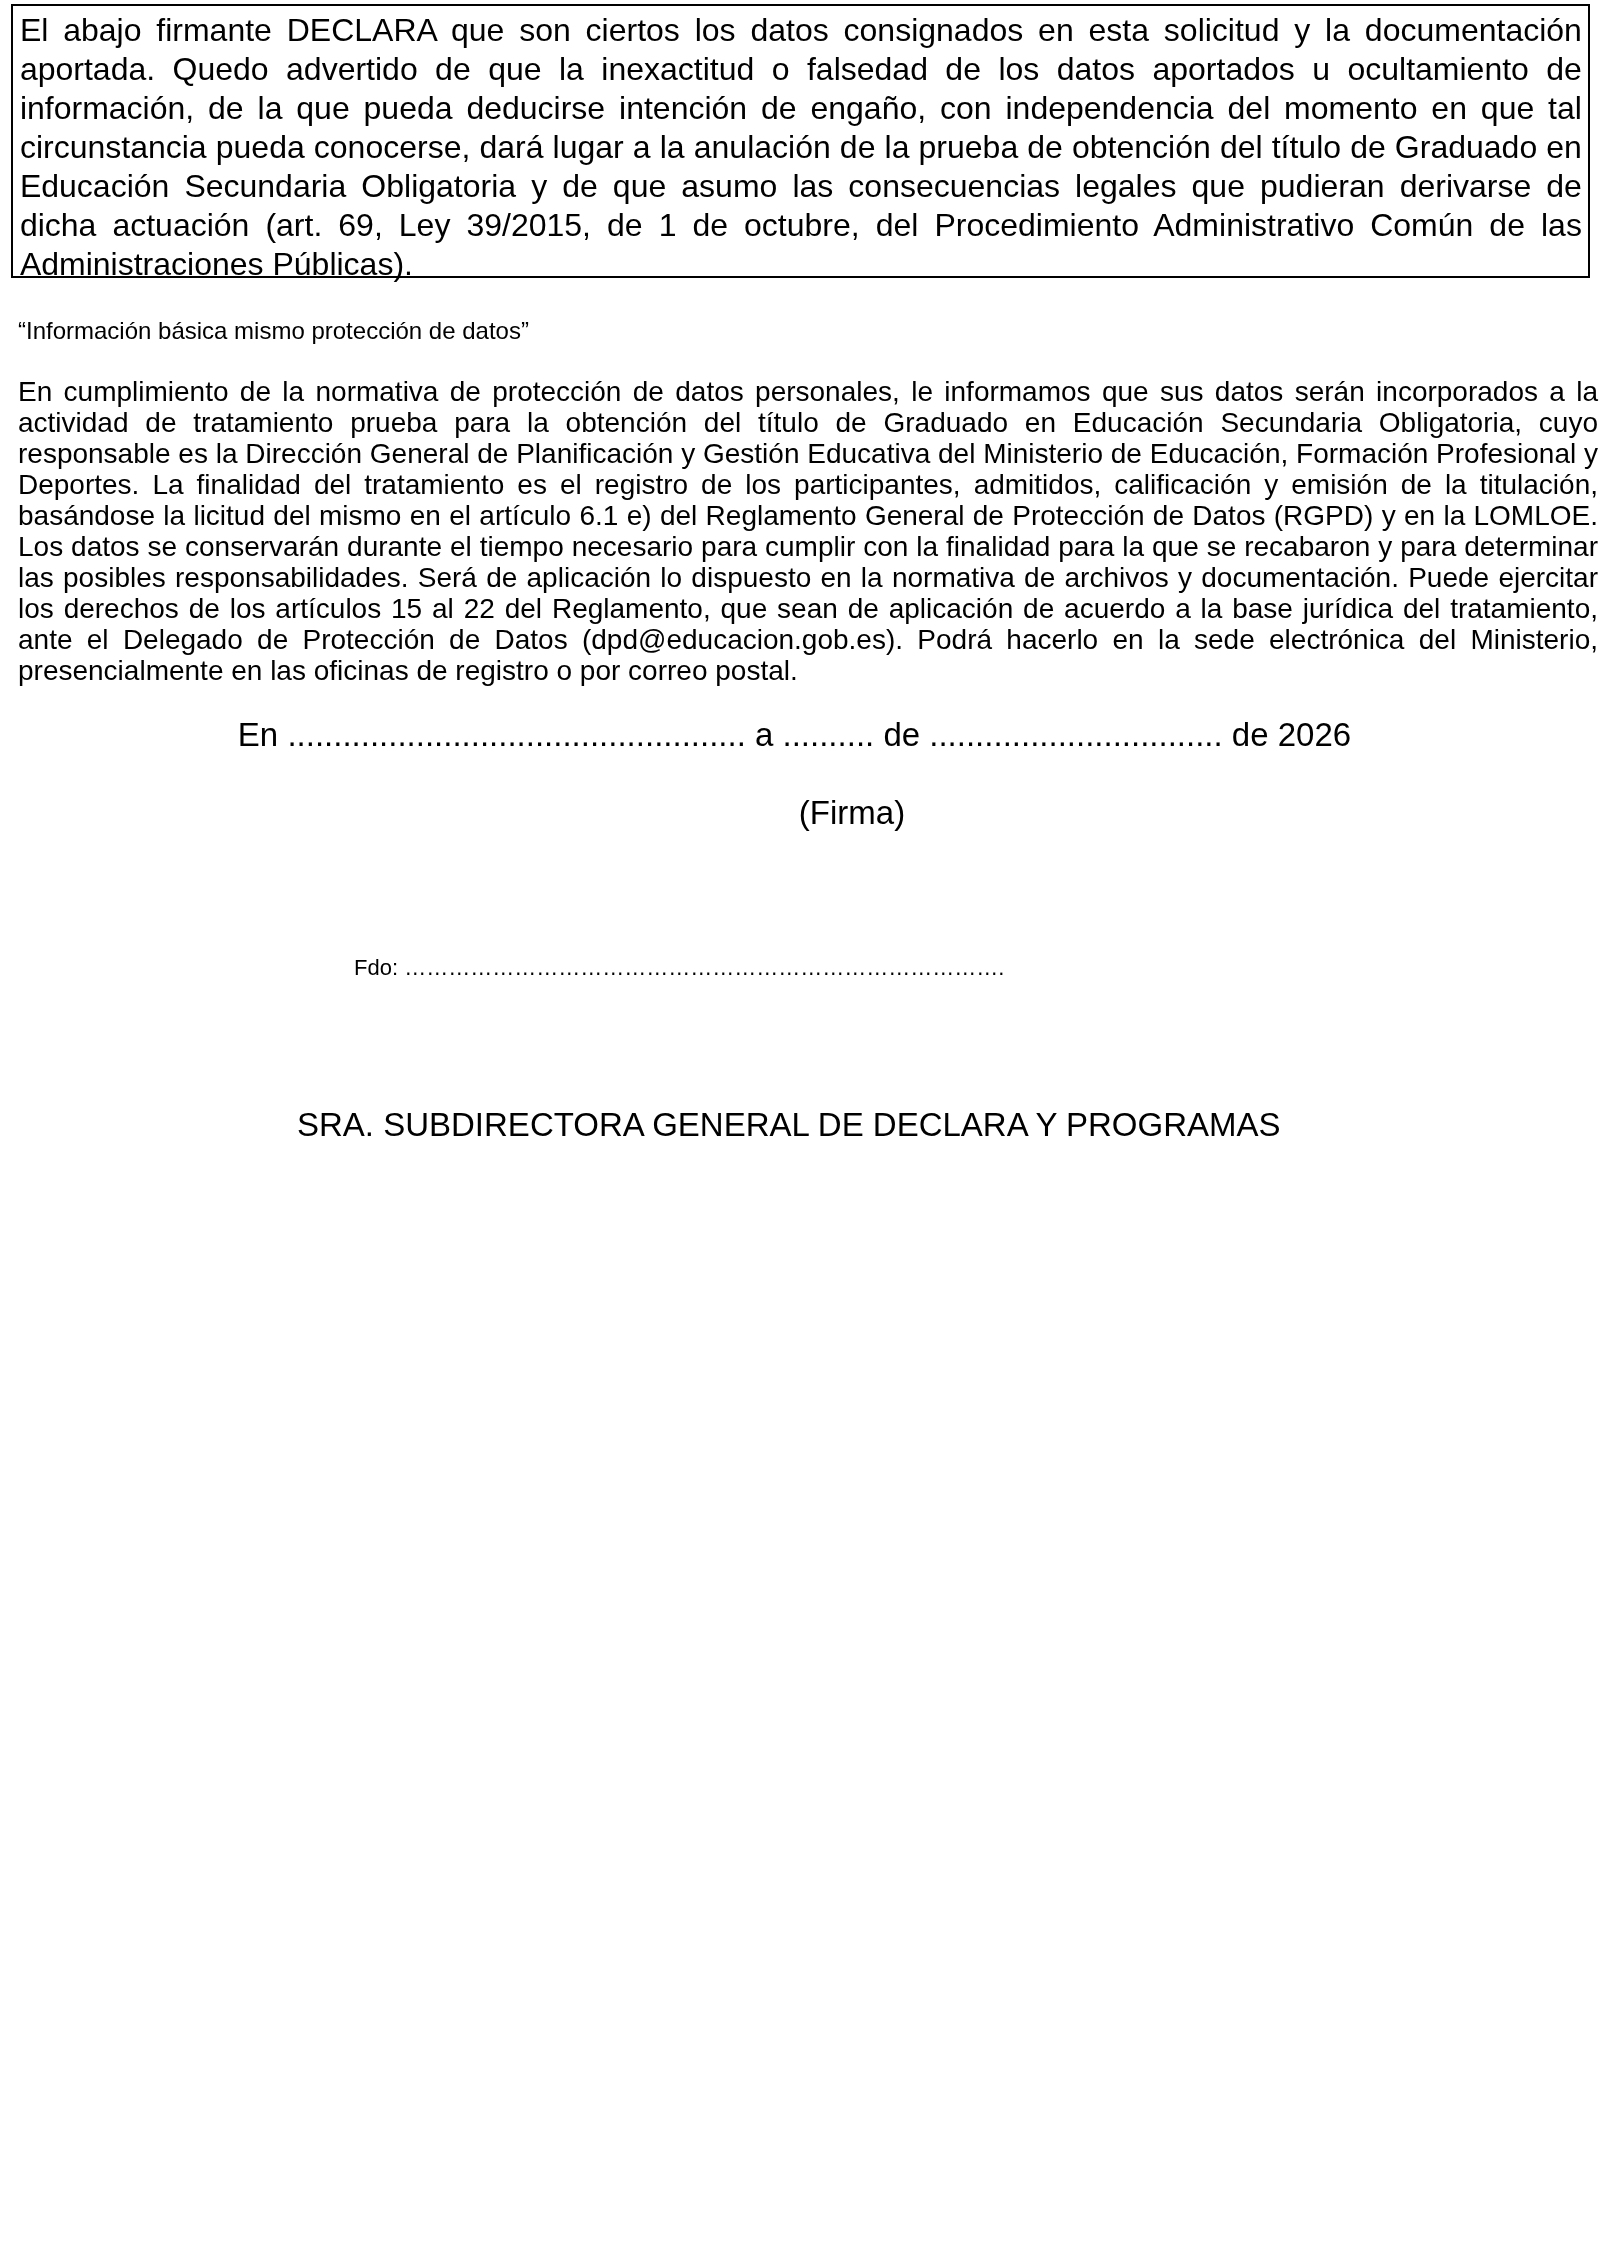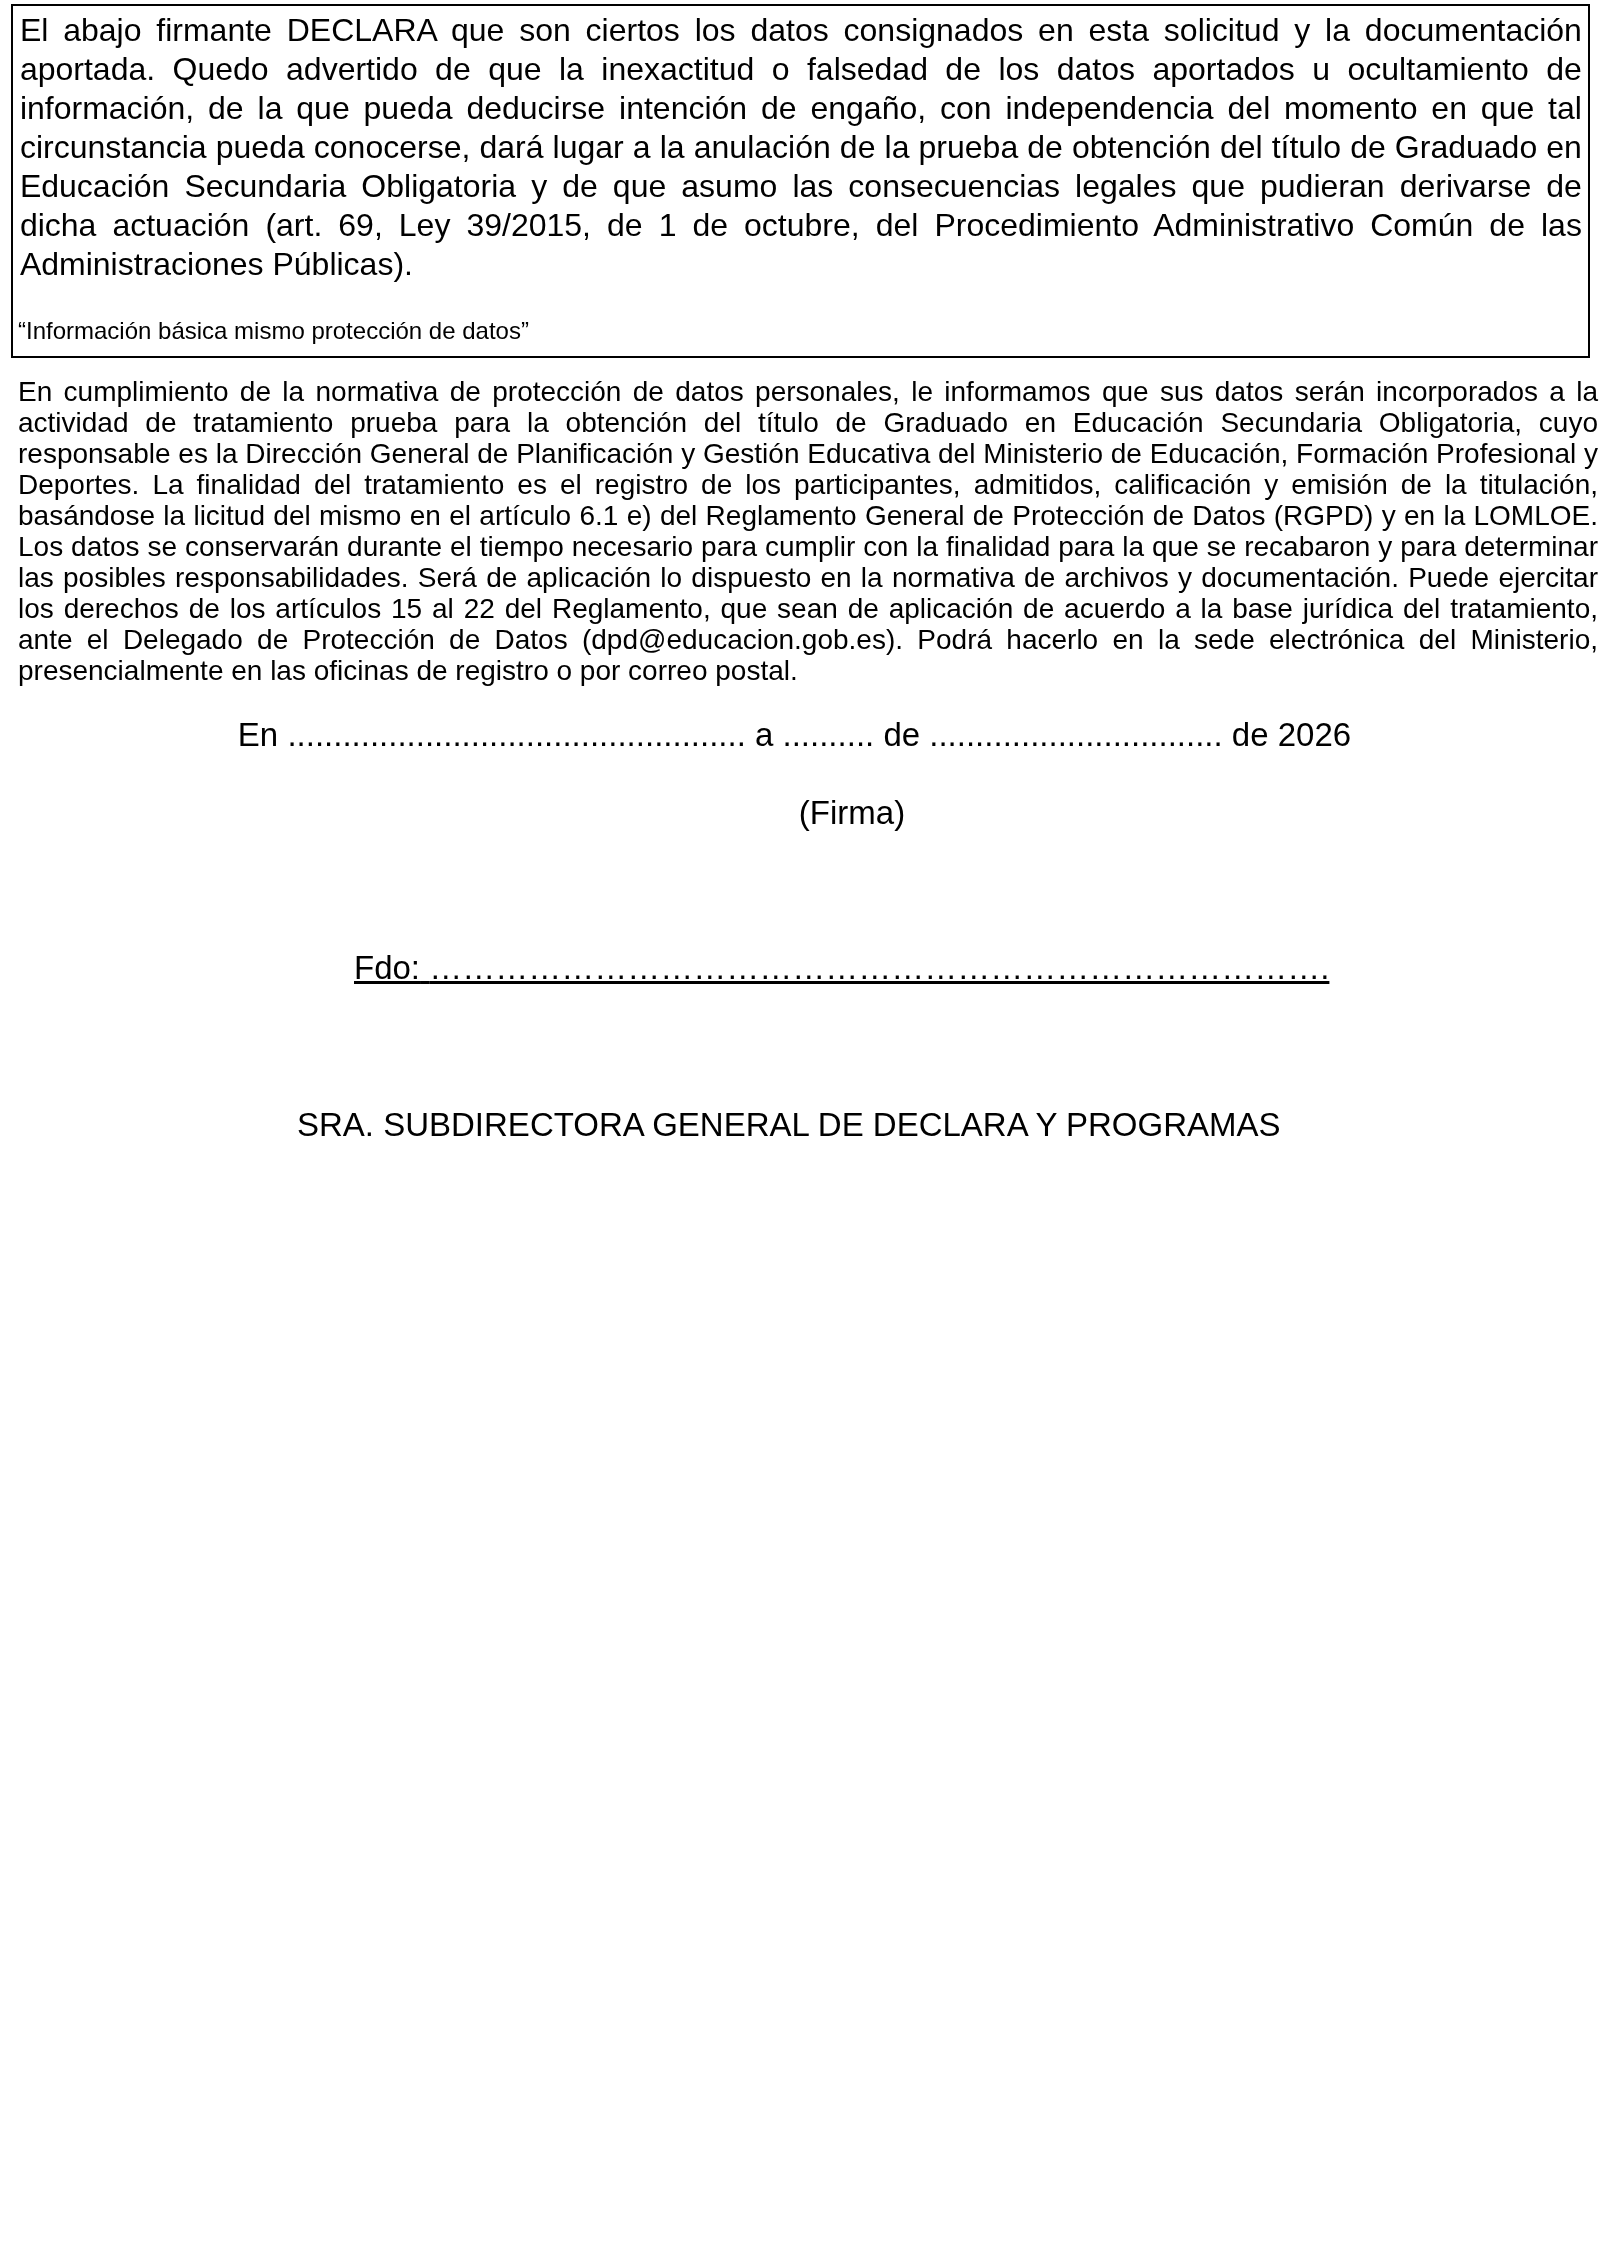--- a/index.html
+++ b/index.html
@@ -13,21 +13,21 @@
       position: relative;
       overflow: hidden;
       font-family: "Liberation Sans", sans-serif;
       color: #000000;
     }
     .declaration-box {
       position: absolute;
       left: 11.4px;
       top: 4.1px;
       width: 1579px;
-      height: 354px;
+      height: 274px;
       border: 2.4px solid #000000;
       box-sizing: border-box;
       padding: 4.9px 6.5px 0 6.5px;
       font-size: 32px;
       line-height: 39px;
       text-align: justify;
       text-align-last: left;
     }
     .data-heading {
       position: absolute;
@@ -63,24 +63,23 @@
       top: 792px;
       width: 1704px;
       text-align: center;
       font-size: 33px;
       line-height: 41px;
     }
     .fdo-line {
       position: absolute;
       left: 354px;
       top: 947px;
-      font-size: 33px;
+      font-size: 22px;
       line-height: 41px;
       white-space: nowrap;
-      text-decoration: underline;
     }
     .recipient {
       position: absolute;
       left: 297px;
       top: 1104px;
       font-size: 33px;
       line-height: 41px;
       white-space: nowrap;
     }
   </style>

